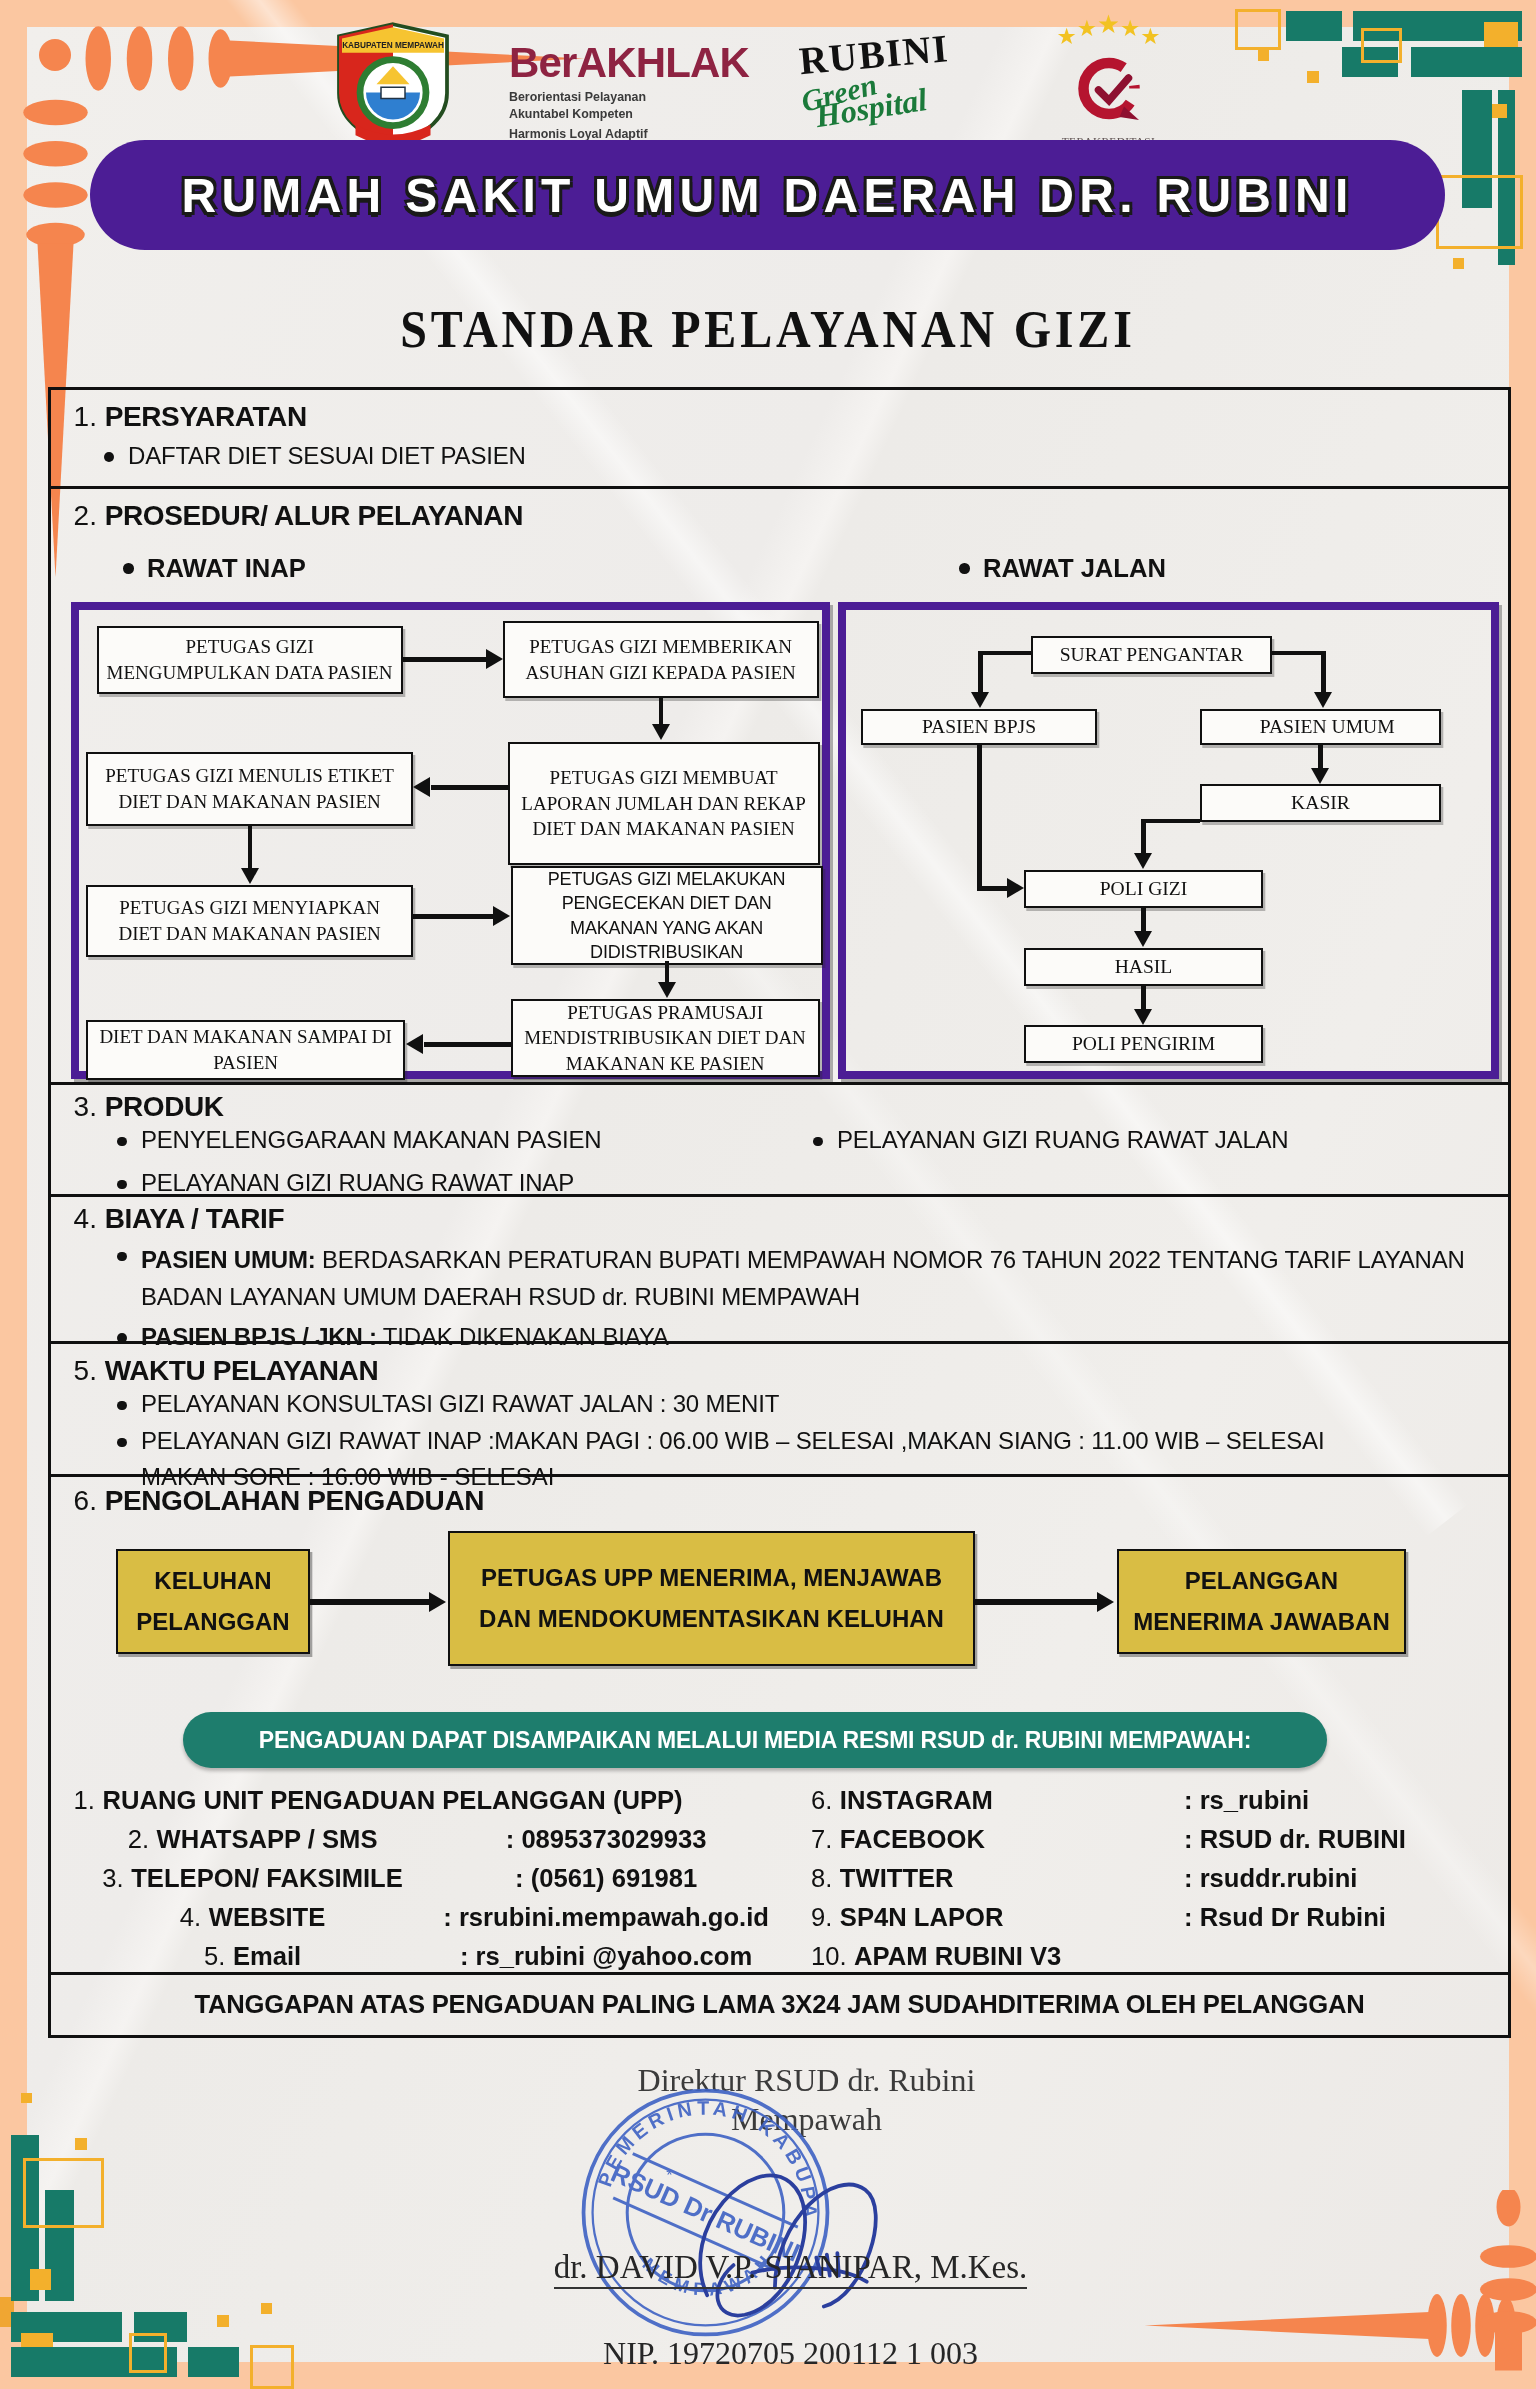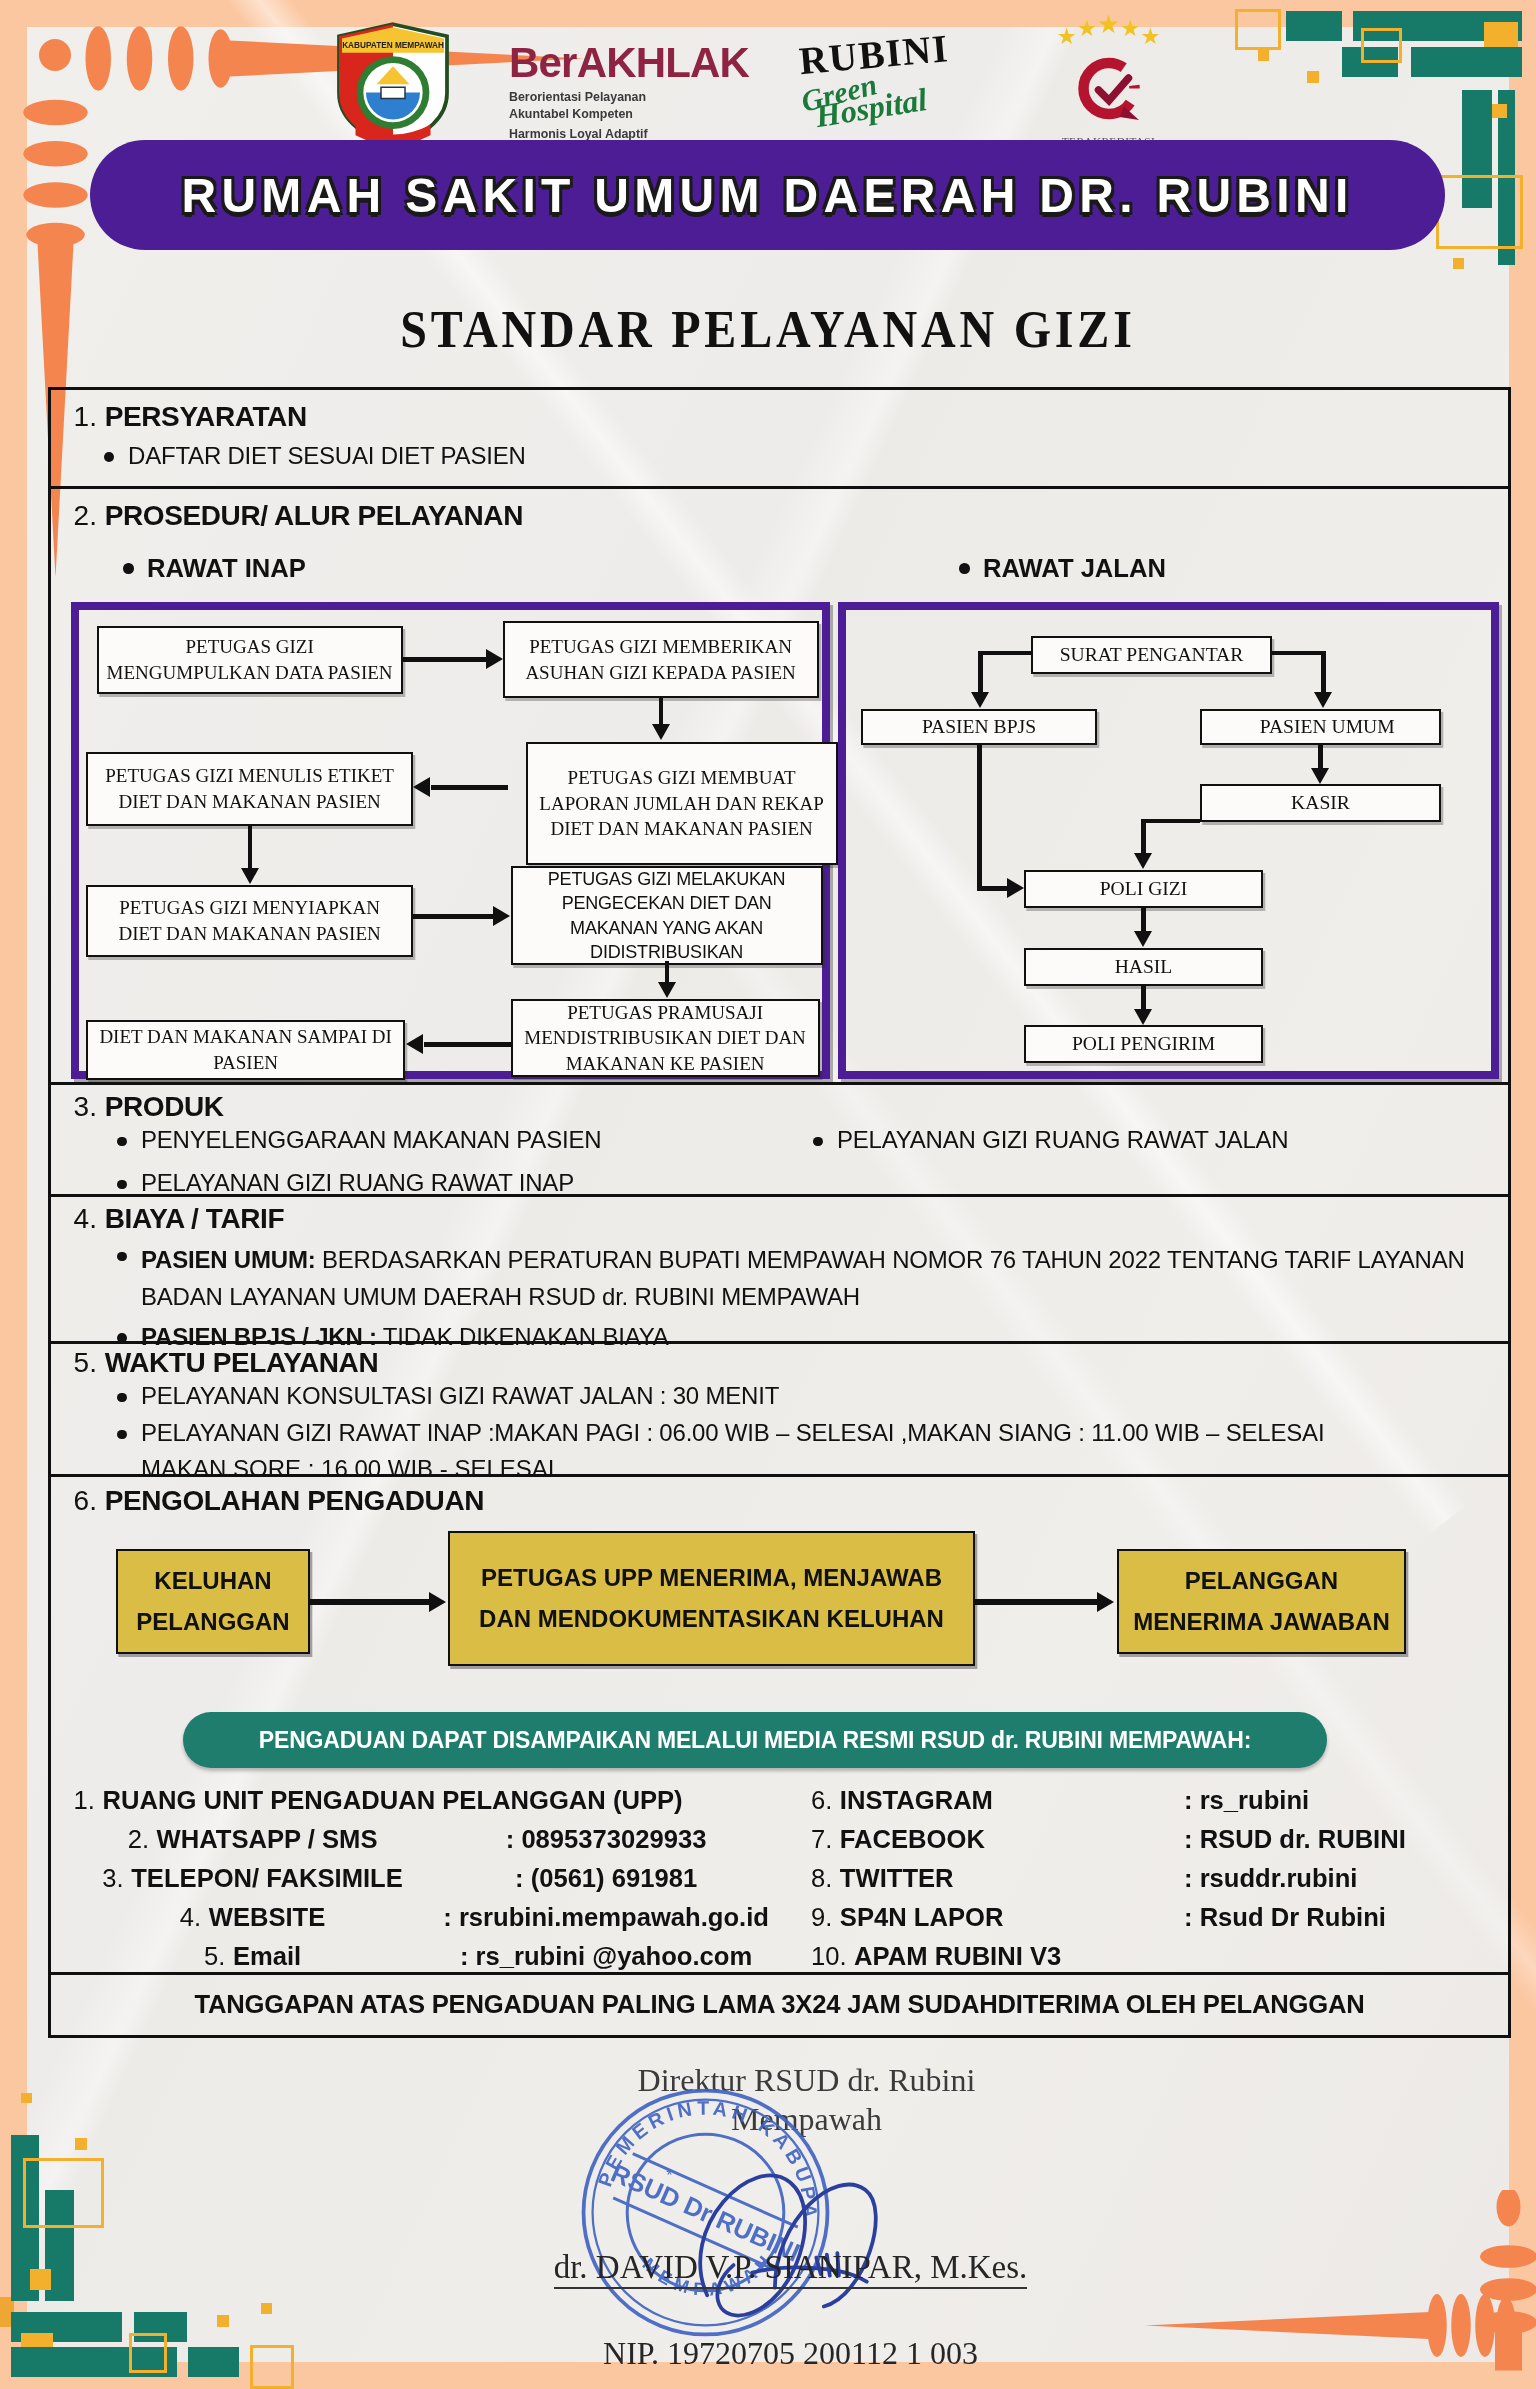--- a/index.html
+++ b/index.html
@@ -238,21 +238,21 @@
 
       <div class="chart" style="left:19.6px;top:113px;width:759px;height:477px;">
         <div class="fbox" style="left:18px;top:16px;width:306px;height:68px;">
             <span>PETUGAS GIZI MENGUMPULKAN DATA  PASIEN</span>
           </div>
         <div class="fbox" style="left:424px;top:11.3px;width:316px;height:77px;">
             <span>PETUGAS GIZI MEMBERIKAN ASUHAN GIZI KEPADA PASIEN</span>
           </div>
         <div class="harrow hr" style="left:324px;top:47px;width:83px;"></div>
         <div class="varrow" style="left:580px;top:88px;height:25.6px;"></div>
-        <div class="fbox" style="left:447px;top:132px;width:312px;height:123px;">
+        <div class="fbox" style="left:429px;top:132px;width:312px;height:123px;">
             <span>PETUGAS GIZI MEMBUAT LAPORAN JUMLAH DAN  REKAP DIET DAN MAKANAN PASIEN</span>
           </div>
         <div class="harrow hl" style="left:352px;top:175px;width:77px;"></div>
         <div class="fbox" style="left:7.5px;top:142px;width:327px;height:74px;">
             <span>PETUGAS GIZI MENULIS ETIKET DIET DAN MAKANAN PASIEN</span>
           </div>
         <div class="varrow" style="left:169px;top:216px;height:42px;"></div>
         <div class="fbox" style="left:7.5px;top:275px;width:327px;height:72px;">
             <span>PETUGAS GIZI MENYIAPKAN DIET DAN MAKANAN PASIEN</span>
           </div>
@@ -321,21 +321,21 @@
       <div class="shead" style="padding-top:6px;"><span class="num">4.</span> <span class="ttl">BIAYA / TARIF</span></div>
       <div class="bullet" style="margin:6px 30px 0 57px;line-height:1.55;">
         <span class="blabel">PASIEN UMUM:</span><span> BERDASARKAN PERATURAN BUPATI MEMPAWAH NOMOR 76 TAHUN 2022 TENTANG TARIF LAYANAN BADAN LAYANAN UMUM DAERAH RSUD dr. RUBINI MEMPAWAH</span>
       </div>
       <div class="bullet" style="margin:7.5px 30px 0 57px;">
         <span class="blabel">PASIEN BPJS / JKN :</span><span> TIDAK DIKENAKAN BIAYA</span>
       </div>
     </div>
 
     <div class="sec" style="top:951px;height:132px;">
-      <div class="shead" style="padding-top:3px;"><span class="num">5.</span> <span class="ttl">WAKTU PELAYANAN</span></div>
+      <div class="shead" style="padding-top:11px;"><span class="num">5.</span> <span class="ttl">WAKTU PELAYANAN</span></div>
       <div class="bullet" style="margin:3px 30px 0 57px;"><span>PELAYANAN KONSULTASI GIZI RAWAT JALAN : 30 MENIT</span></div>
       <div class="bullet" style="margin:9px 30px 0 57px;"><span>PELAYANAN GIZI RAWAT INAP :MAKAN PAGI : 06.00 WIB – SELESAI ,MAKAN SIANG : 11.00 WIB – SELESAI</span></div>
       <div style="margin:7.5px 30px 0 90px;font-size:24px;">MAKAN SORE : 16.00 WIB - SELESAI</div>
     </div>
 
     <div class="sec" style="top:1084px;height:498px;position:absolute;">
       <div class="shead" style="padding-top:7.5px;"><span class="num">6.</span> <span class="ttl">PENGOLAHAN PENGADUAN</span></div>
 
       <div class="kbox" style="left:65px;top:72px;width:194px;height:105px;">
           <span>KELUHAN PELANGGAN</span>

